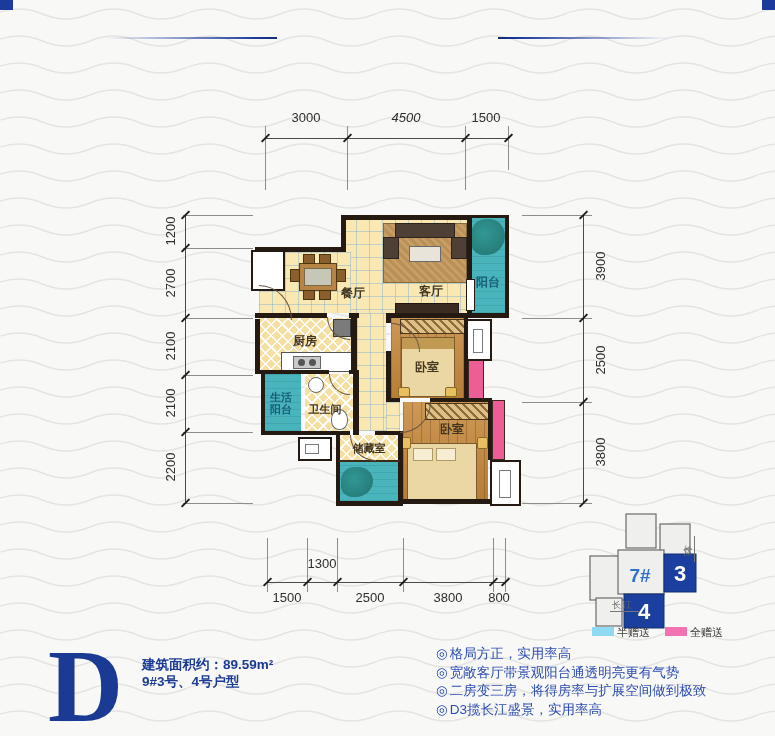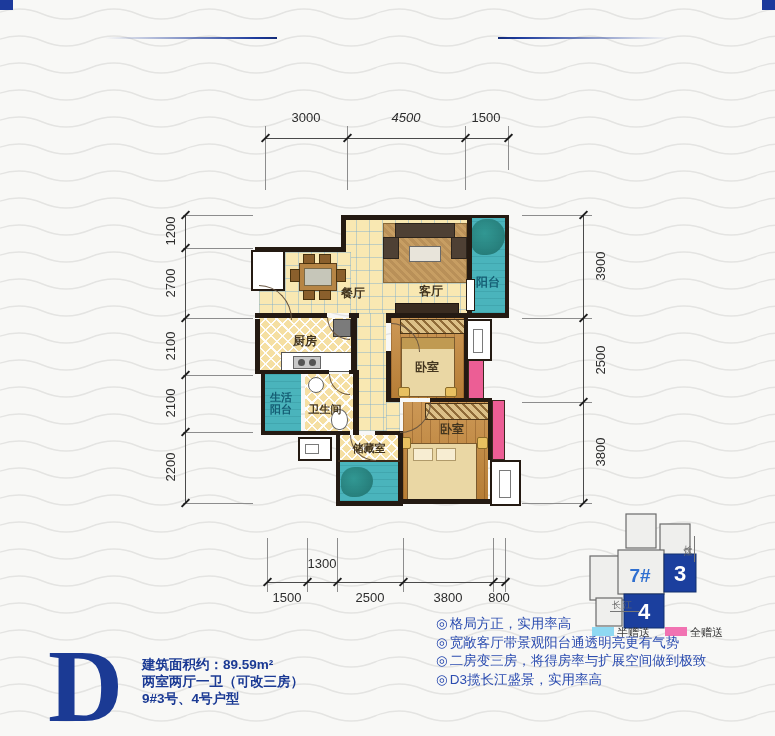--- a/index.html
+++ b/index.html
@@ -62,21 +62,21 @@
   .riverbottom{position:absolute;font-size:9px;color:#666;letter-spacing:2px;}
   .rline{position:absolute;background:#777;}
   .sw{position:absolute;width:22px;height:9px;}
   .sw.half{background:#8fd9f2;}
   .sw.full{background:#f173b2;}
   .swlabel{position:absolute;font-size:11px;color:#3a3a3a;}
   
   .bigletter{position:absolute;left:48px;top:644px;font-family:"Liberation Serif",serif;font-weight:bold;
              font-size:104px;line-height:84px;color:#1b3a94;}
   .infolines{position:absolute;left:118px;top:656px;color:#1b3a94;font-size:13.5px;font-weight:bold;line-height:17px;padding-left:24px;}
-  .features{position:absolute;left:436px;top:615px;color:#2b4cb0;font-size:13.5px;line-height:18.5px;}
+  .features{position:absolute;left:436px;top:645px;color:#2b4cb0;font-size:13.5px;line-height:18.5px;}
   .features .row{white-space:nowrap;}
   .features .bu{margin-right:2px;}
 </style>
 </head>
 <body>
 
 <div id="stage">
 
   <svg class="abs" width="775" height="736" style="left:0;top:0;">
     <defs>
@@ -303,21 +303,20 @@
   <div class="rline" style="left:610px;top:611px;width:30px;height:1px;"></div>
 
   <div class="sw half" style="left:592px;top:627px;"></div>
   <div class="swlabel" style="left:617px;top:625px;">半赠送</div>
   <div class="sw full" style="left:665px;top:627px;"></div>
   <div class="swlabel" style="left:690px;top:625px;">全赠送</div>
 
   <div class="bigletter">D</div>
   <div class="infolines">
     <div>建筑面积约：89.59m²</div>
-    <div>两室两厅一卫（可改三房）</div>
     <div>9#3号、4号户型</div>
   </div>
 
   <div class="features">
     <div class="row"><span class="bu">◎</span><span>格局方正，实用率高</span></div>
     <div class="row"><span class="bu">◎</span><span>宽敞客厅带景观阳台通透明亮更有气势</span></div>
     <div class="row"><span class="bu">◎</span><span>二房变三房，将得房率与扩展空间做到极致</span></div>
     <div class="row"><span class="bu">◎</span><span>D3揽长江盛景，实用率高</span></div>
   </div>
 

